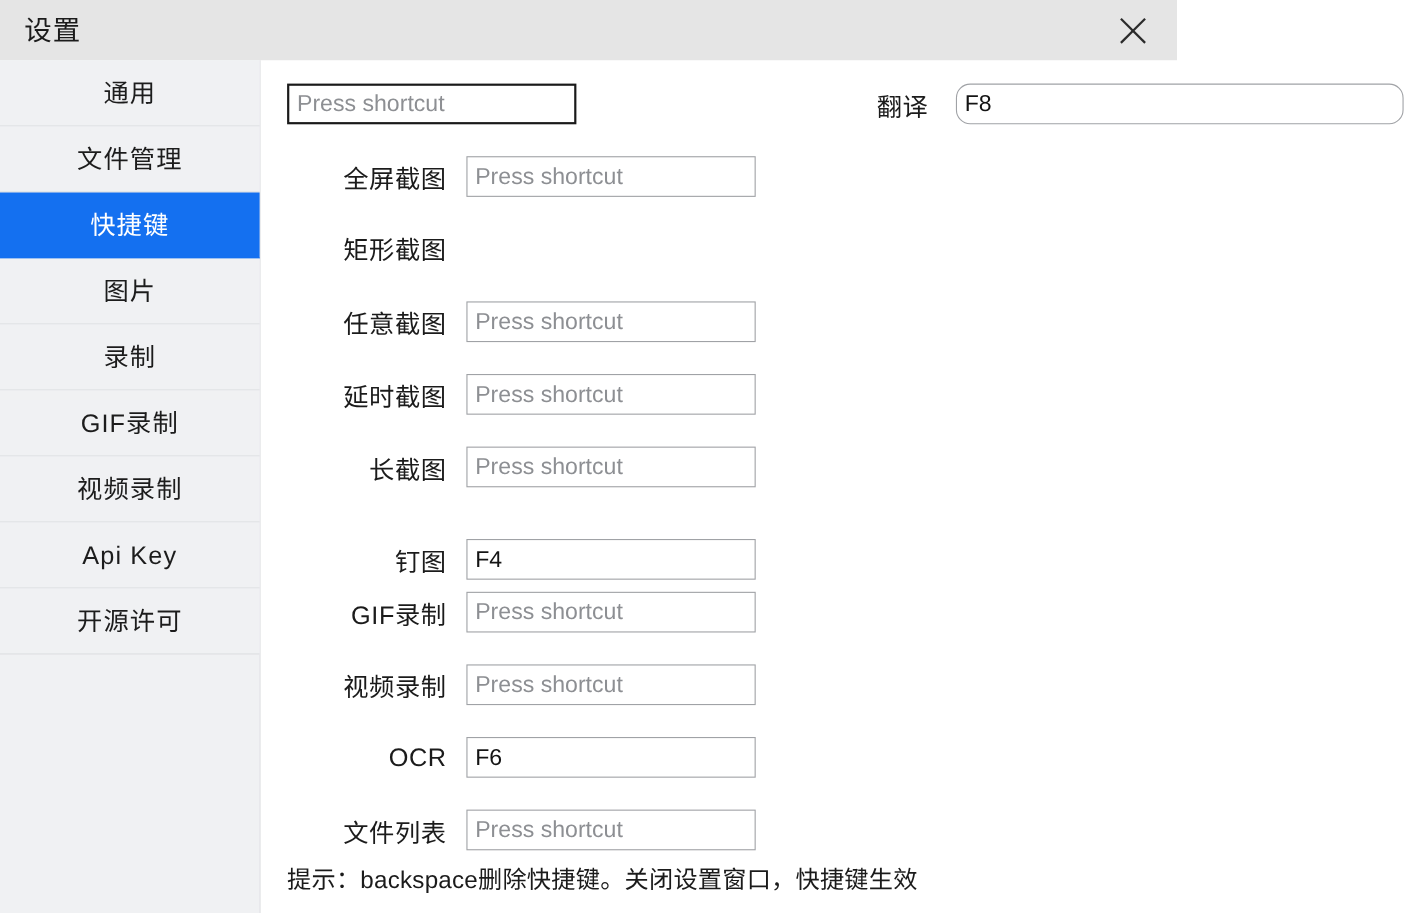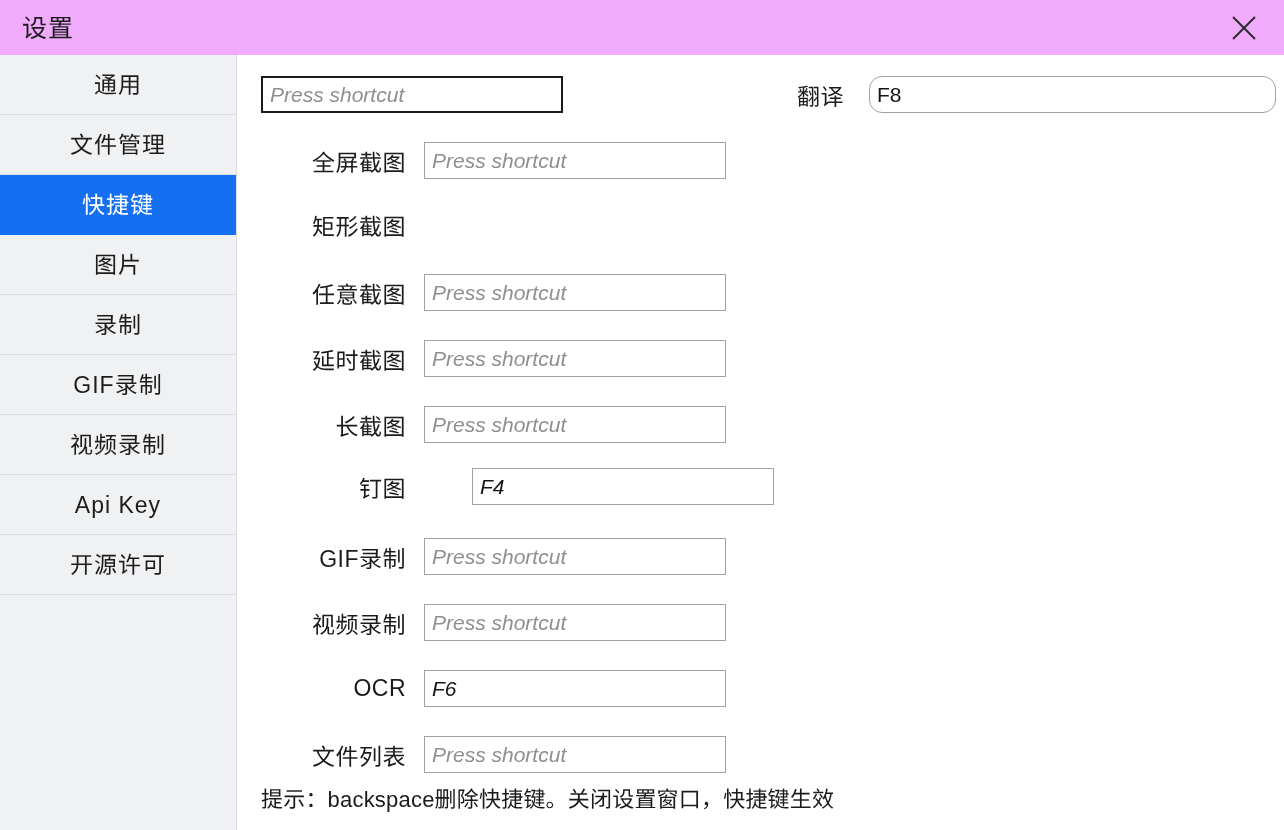--- a/index.html
+++ b/index.html
@@ -15,23 +15,23 @@
     overflow: hidden;
     position: relative;
     color: #1a1a1a;
     -webkit-font-smoothing: antialiased;
   }
 
   
   #titlebar {
     position: absolute;
     left: 0; top: 0;
-    width: 1284px;
+    width: 1070px;
     height: 55px;
-    background: #f0abfc;
+    background: #e5e5e5;
   }
   #window-title {
     position: absolute;
     left: 22px;
     top: 11px;
     font-size: 25px;
     line-height: 34px;
     letter-spacing: 1px;
     color: #1b1b1b;
     white-space: nowrap;
@@ -130,21 +130,21 @@
     color: #8d8f93;
     white-space: nowrap;
     line-height: 1;
   }
 
   
   .col-left .field-label {
     width: 145px;
     margin-right: 18px;
   }
-  .col-left .shortcut-box { width: 302px; font-style: italic; }
+  .col-left .shortcut-box { width: 263px; }
 
   
   #row-translate { left: 560px; top: 21px; }
   #row-translate .field-label {
     width: 62px;
     margin-right: 10px;
     text-align: left;
   }
   #row-translate .shortcut-box { width: 407px; border-radius: 13px; }
 
@@ -207,21 +207,21 @@
       <div class="shortcut-box">
         <span class="placeholder">Press shortcut</span>
       </div>
     </div>
     <div class="field-row col-left" style="left: 24px; top: 483px;">
       <div class="field-label">GIF录制</div>
       <div class="shortcut-box">
         <span class="placeholder">Press shortcut</span>
       </div>
     </div>
-    <div class="field-row col-left" style="left: 24px; top: 413px; gap: 48px;">
+    <div class="field-row col-left" style="left: 24px; top: 435px;">
       <div class="field-label">钉图</div>
       <div class="shortcut-box">
         <span class="value">F4</span>
       </div>
     </div>
     <div class="field-row col-left" style="left: 24px; top: 351px;">
       <div class="field-label">长截图</div>
       <div class="shortcut-box">
         <span class="placeholder">Press shortcut</span>
       </div>

